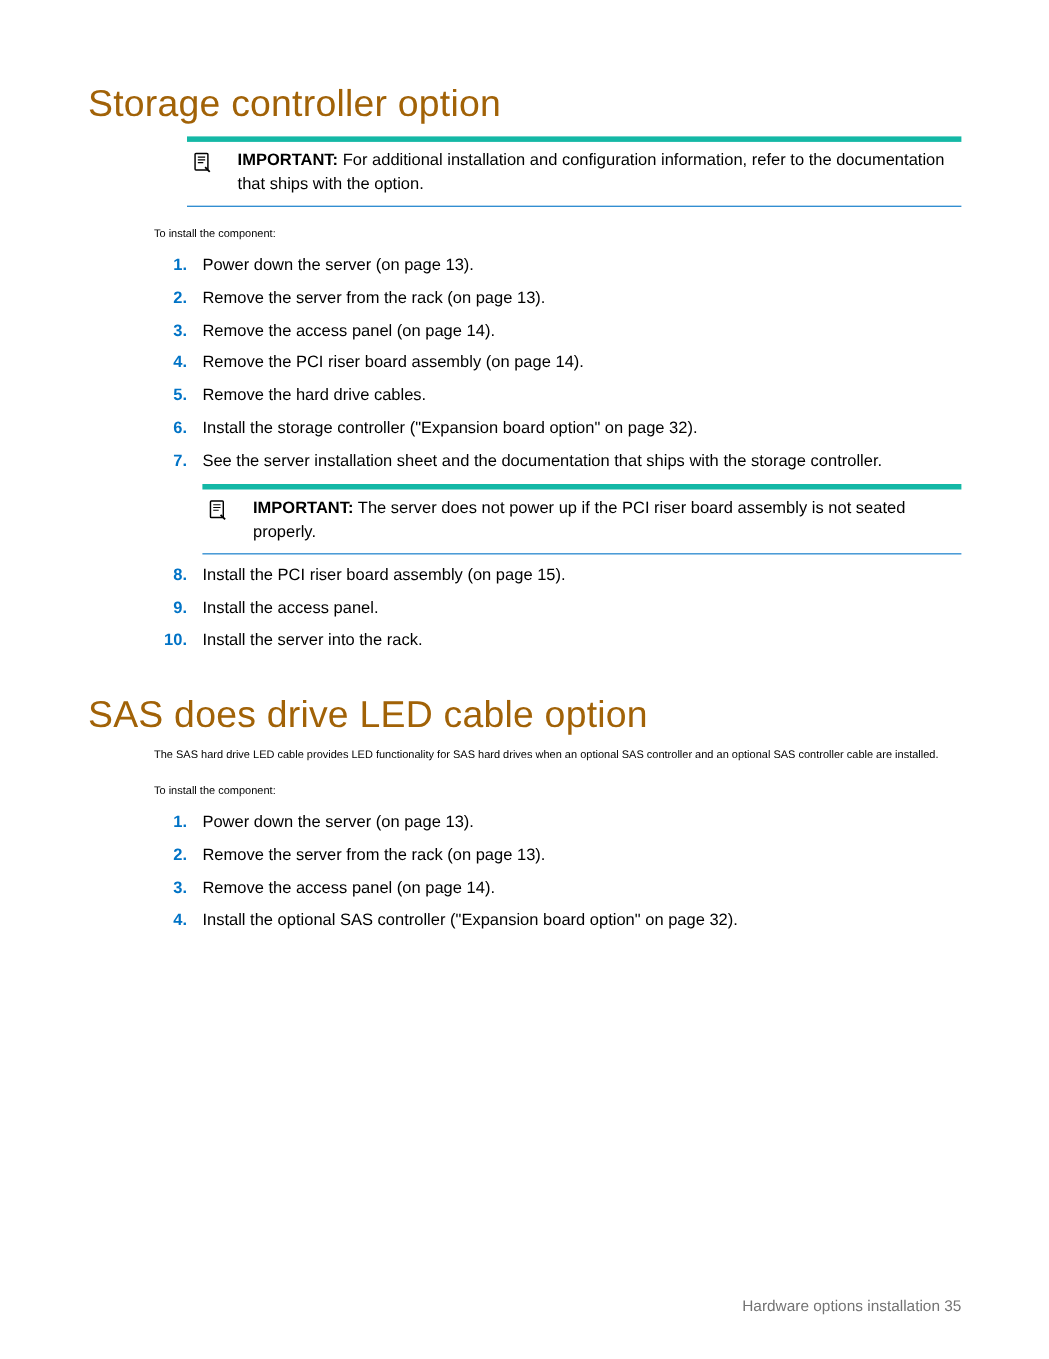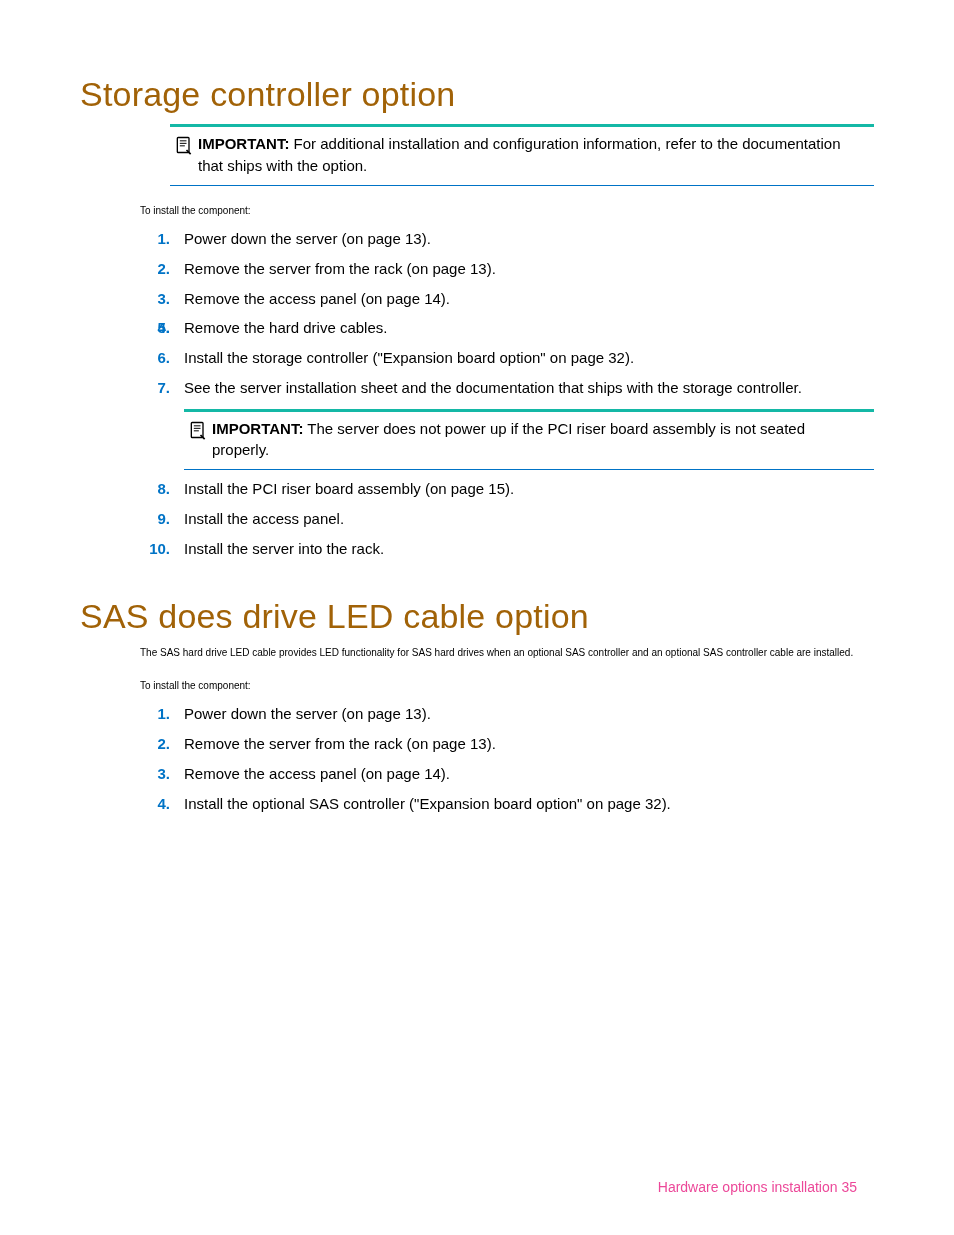--- a/index.html
+++ b/index.html
@@ -17,26 +17,26 @@
   h1.section-title {
     font-family: "Segoe UI Light", "Helvetica Neue", Arial, sans-serif;
     font-weight: 300;
     font-size: 34px;
     color: #a16207;
     margin-bottom: 10px;
     letter-spacing: 0.2px;
   }
   .callout {
     margin-left: 90px;
-    border-top: 3px solid #14b8a6;
+    border-top: 5px solid #14b8a6;
     border-bottom: 1px solid #0073c6;
     padding: 6px 0 8px 0;
     display: flex;
     align-items: flex-start;
-    gap: 0;
+    gap: 18px;
     font-size: 15px;
     line-height: 1.45;
   }
   .callout .icon-col {
     width: 28px;
     flex: 0 0 28px;
     display: flex;
     justify-content: center;
     padding-top: 2px;
   }
@@ -79,23 +79,23 @@
     margin-top: 6px;
   }
   .callout.nested {
     margin-left: 0;
     margin-top: 10px;
     margin-bottom: 4px;
   }
   .footer {
     position: absolute;
     bottom: 40px;
-    right: 97px;
+    right: 80px;
     font-size: 14px;
-    color: #ec4899;
+    color: #737373;
   }
   .note-icon svg {
     width: 20px;
     height: 20px;
   }
 </style>
 </head>
 <body>
 
 <div class="page">
@@ -116,21 +116,21 @@
       <strong>IMPORTANT:</strong><span>  For additional installation and configuration information, refer to the documentation that ships with the option.</span>
     </div>
   </div>
 
   <p class="intro">To install the component:</p>
 
   <ol class="steps">
     <li><span class="num">1.</span><span>Power down the server (on page 13).</span></li>
     <li><span class="num">2.</span><span>Remove the server from the rack (on page 13).</span></li>
     <li><span class="num">3.</span><span>Remove the access panel (on page 14).</span></li>
-    <li><span class="num">4.</span></li>
+    <li><span class="num">4.</span><span>Remove the PCI riser board assembly (on page 14).</span></li>
     <li><span class="num">5.</span><span>Remove the hard drive cables.</span></li>
     <li><span class="num">6.</span><span>Install the storage controller ("Expansion board option" on page 32).</span></li>
     <li>
       <span class="num">7.</span>
       <div class="substep">See the server installation sheet and the documentation that ships with the storage controller.</div>
       <div class="callout nested">
         <div class="icon-col">
           <span class="note-icon">
             <svg viewBox="0 0 24 24" fill="none" stroke="#000" stroke-width="1.6">
               <rect x="4" y="3" width="14" height="18" rx="1"></rect>

